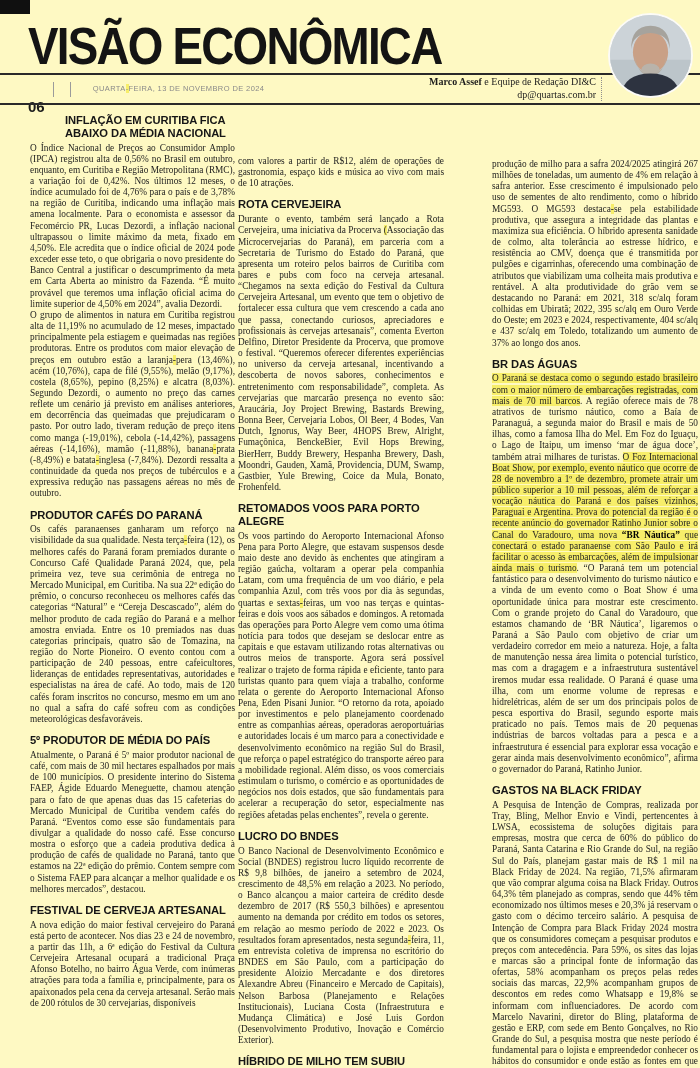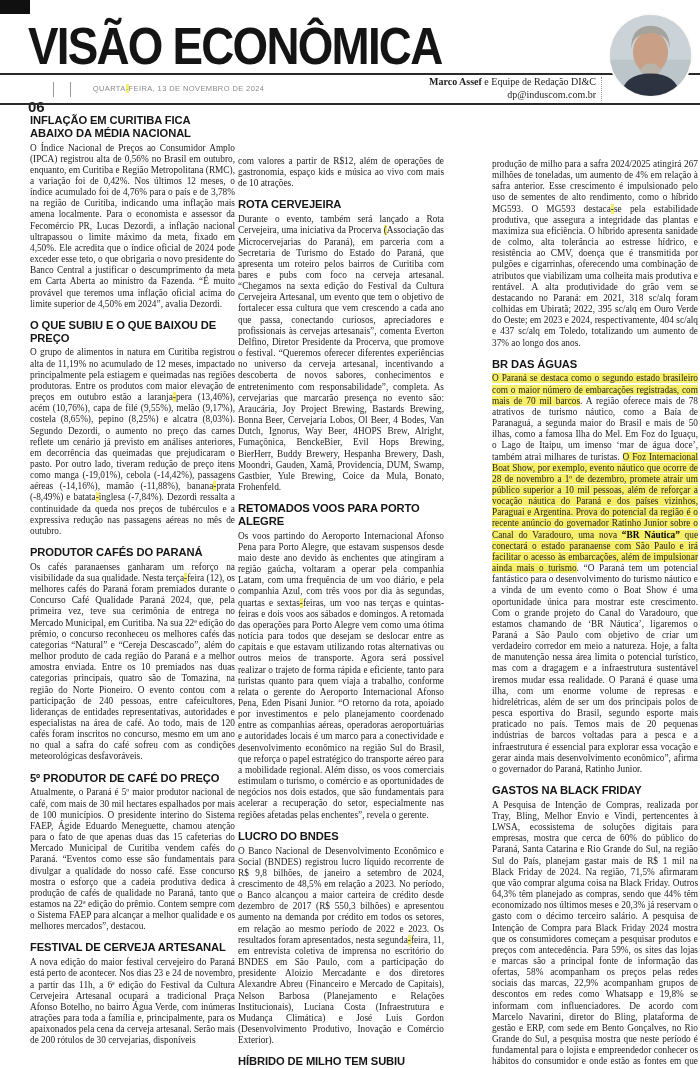--- a/index.html
+++ b/index.html
@@ -1,19 +1,19 @@
 <!DOCTYPE html>
 <html lang="pt-BR"><head>
 <meta charset="utf-8">
 <style>
   * { margin:0; padding:0; box-sizing:border-box; }
   html,body { background:#e8e8e8; }
   .page {
     position:relative; width:700px; height:1068px; margin:0 auto;
-    background:#ffffff; overflow:hidden; color:#1d1d1d;
+    background:#fef9c3; overflow:hidden; color:#1d1d1d;
   }
   .corner-block { position:absolute; left:0; top:0; width:30px; height:14px; background:#101010; }
   .masthead-title {
     position:absolute; left:28px; top:16px;
     font-family:"Liberation Sans", sans-serif; font-weight:700; font-size:52px;
     letter-spacing:-2px; color:#141414; white-space:nowrap;
     transform:scaleX(0.88); transform-origin:left top;
   }
   .rule { position:absolute; left:0; width:700px; background:#2a2a2a; height:1.5px; }
   .rule-top { top:73px; }
@@ -50,21 +50,21 @@
   .author-photo svg { display:block; width:100%; height:100%; }
   .columns { position:absolute; top:113px; left:0; right:0; bottom:0; }
   .col { position:absolute; top:0; }
   .col-1 { left:30px;  width:205px; }
   .col-2 { left:238px; width:206px;margin-top:43px; }
   .col-3 { left:492px; width:206px;margin-top:46px; }
   .headline {
     font:700 11.2px/1.14 "Liberation Sans", sans-serif;
     letter-spacing:-0.1px; color:#161616; margin:9px 0 3px;
   }
-  .col .headline:first-child { margin-top:1px; }
+  .col .headline:first-child { margin-top:1px;margin-left:35px; }
   .body-text {
     font-family:"Liberation Serif","DejaVu Serif",serif;
     font-size:9.3px; line-height:11.15px; text-align:justify;
     color:#1d1d1d; margin:0; hyphens:auto; -webkit-hyphens:auto;
   }
   .hl { background:#f7ee6a; }
   .b  { font-weight:700; color:#000; }
 </style>
 </head>
 <body>
@@ -79,21 +79,21 @@
 
   <div class="info-row">
     <span class="page-number">06</span>
     <span class="v-div"></span>
     <span class="v-div"></span>
     <span class="issue-date"><span>QUARTA</span><span class="hl">-</span><span>FEIRA, 13 DE NOVEMBRO DE 2024</span></span>
   </div>
 
   <div class="byline-block">
     <div><span class="byline-bold">Marco Assef</span><span> e Equipe de Redação DI&amp;C</span></div>
-    <div>dp@induscom.com.br</div>
+    <div>dp@quartas.com.br</div>
   </div>
 
   <div class="byline-sep"></div>
 
   <div class="author-photo">
     <svg viewBox="0 0 76 76" aria-hidden="true">
       <rect width="76" height="76" fill="#ccd3d8"></rect>
       <rect y="42" width="76" height="34" fill="#bcc5ca"></rect>
       <ellipse cx="38" cy="35" rx="16.5" ry="19.5" fill="#c9a086"></ellipse>
       <path d="M20 32 Q19 11 38 10 Q57 11 56 32 Q55 18 38 17 Q21 18 20 32 Z" fill="#a6a39d"></path>
@@ -102,25 +102,24 @@
       <path d="M10 76 Q13 55 38 55 Q63 55 66 76 Z" fill="#2d3340"></path>
     </svg>
   </div>
 
   <div class="rule rule-bottom"></div>
 
   <div class="columns">
     <div class="col col-1">
         <h2 class="headline">INFLAÇÃO EM CURITIBA FICA ABAIXO DA MÉDIA NACIONAL</h2>
         <p class="body-text"><span>O Índice Nacional de Preços ao Consumidor Amplo (IPCA) registrou alta de 0,56% no Brasil em outubro, enquanto, em Curitiba e Região Metropolitana (RMC), a variação foi de 0,42%. Nos últimos 12 meses, o índice acumulado foi de 4,76% para o país e de 3,78% na região de Curitiba, indicando uma inflação mais amena localmente. Para o economista e assessor da Fecomércio PR, Lucas Dezordi, a inflação nacional ultrapassou o limite máximo da meta, fixado em 4,50%. Ele acredita que o índice oficial de 2024 pode exceder esse teto, o que obrigaria o novo presidente do Banco Central a justificar o descumprimento da meta em Carta Aberta ao ministro da Fazenda. “É muito provável que teremos uma inflação oficial acima do limite superior de 4,50% em 2024”, avalia Dezordi.</span></p>
-        <h2 class="headline">O QUE SUBIU E O QUE BAIXOU DE PREÇO</h2>
         <p class="body-text"><span>O grupo de alimentos in natura em Curitiba registrou alta de 11,19% no acumulado de 12 meses, impactado principalmente pela estiagem e queimadas nas regiões produtoras. Entre os produtos com maior elevação de preços em outubro estão a laranja</span><span class="hl">-</span><span>pera (13,46%), acém (10,76%), capa de filé (9,55%), melão (9,17%), costela (8,65%), pepino (8,25%) e alcatra (8,03%). Segundo Dezordi, o aumento no preço das carnes reflete um cenário já previsto em análises anteriores, em decorrência das queimadas que prejudicaram o pasto. Por outro lado, tiveram redução de preço itens como manga (-19,01%), cebola (-14,42%), passagens aéreas (-14,16%), mamão (-11,88%), banana</span><span class="hl">-</span><span>prata (-8,49%) e batata</span><span class="hl">-</span><span>inglesa (-7,84%). Dezordi ressalta a continuidade da queda nos preços de tubérculos e a expressiva redução nas passagens aéreas no mês de outubro.</span></p>
         <h2 class="headline">PRODUTOR CAFÉS DO PARANÁ</h2>
         <p class="body-text"><span>Os cafés paranaenses ganharam um reforço na visibilidade da sua qualidade. Nesta terça</span><span class="hl">-</span><span>feira (12), os melhores cafés do Paraná foram premiados durante o Concurso Café Qualidade Paraná 2024, que, pela primeira vez, teve sua cerimônia de entrega no Mercado Municipal, em Curitiba. Na sua 22ª edição do prêmio, o concurso reconheceu os melhores cafés das categorias “Natural” e “Cereja Descascado”, além do melhor produto de cada região do Paraná e a melhor amostra enviada. Entre os 10 premiados nas duas categorias principais, quatro são de Tomazina, na região do Norte Pioneiro. O evento contou com a participação de 240 pessoas, entre cafeicultores, lideranças de entidades representativas, autoridades e especialistas na área de café. Ao todo, mais de 120 cafés foram inscritos no concurso, mesmo em um ano no qual a safra do café sofreu com as condições meteorológicas desfavoráveis.</span></p>
-        <h2 class="headline">5º PRODUTOR DE CAFÉ DO PREÇO</h2>
+        <h2 class="headline">5º PRODUTOR DE MÉDIA DO PAÍS</h2>
         <p class="body-text"><span>Atualmente, o Paraná é 5º maior produtor nacional de café, com mais de 30 mil hectares espalhados por mais de 100 municípios. O presidente interino do Sistema FAEP, Ágide Eduardo Meneguette, chamou atenção para o fato de que apenas duas das 15 cafeterias do Mercado Municipal de Curitiba vendem cafés do Paraná. “Eventos como esse são fundamentais para divulgar a qualidade do nosso café. Esse concurso mostra o esforço que a cadeia produtiva dedica à produção de cafés de qualidade no Paraná, tanto que estamos na 22ª edição do prêmio. Contem sempre com o Sistema FAEP para alcançar a melhor qualidade e os melhores mercados”, destacou.</span></p>
         <h2 class="headline">FESTIVAL DE CERVEJA ARTESANAL</h2>
         <p class="body-text"><span>A nova edição do maior festival cervejeiro do Paraná está perto de acontecer. Nos dias 23 e 24 de novembro, a partir das 11h, a 6ª edição do Festival da Cultura Cervejeira Artesanal ocupará a tradicional Praça Afonso Botelho, no bairro Água Verde, com inúmeras atrações para toda a família e, principalmente, para os apaixonados pela cena da cerveja artesanal. Serão mais de 200 rótulos de 30 cervejarias, disponíveis</span></p>
       </div>
     <div class="col col-2">
         <p class="body-text"><span>com valores a partir de R$12, além de operações de gastronomia, espaço kids e música ao vivo com mais de 10 atrações.</span></p>
         <h2 class="headline">ROTA CERVEJEIRA</h2>
         <p class="body-text"><span>Durante o evento, também será lançado a Rota Cervejeira, uma iniciativa da Procerva </span><span class="hl">(</span><span>Associação das Microcervejarias do Paraná), em parceria com a Secretaria de Turismo do Estado do Paraná, que apresenta um roteiro pelos bairros de Curitiba com bares e pubs com foco na cerveja artesanal. “Chegamos na sexta edição do Festival da Cultura Cervejeira Artesanal, um evento que tem o objetivo de fortalecer essa cultura que vem crescendo a cada ano que passa, conectando curiosos, apreciadores e profissionais às cervejas artesanais”, comenta Everton Delfino, Diretor Presidente da Procerva, que promove o festival. “Queremos oferecer diferentes experiências no universo da cerveja artesanal, incentivando a descoberta de novos sabores, conhecimentos e entretenimento com responsabilidade”, completa. As cervejarias que marcarão presença no evento são: Araucária, Joy Project Brewing, Bastards Brewing, Bonna Beer, Cervejaria Lobos, Ol Beer, 4 Bodes, Van Dutch, Ignorus, Way Beer, 4HOPS Brew, Alright, Fumaçônica, BenckeBier, Evil Hops Brewing, BierHerr, Buddy Brewery, Hespanha Brewery, Dash, Moondri, Gauden, Xamã, Providencia, DUM, Swamp, Gastbier, Yule Brewing, Coice da Mula, Bonato, Frohenfeld.</span></p>
         <h2 class="headline">RETOMADOS VOOS PARA PORTO ALEGRE</h2>
         <p class="body-text"><span>Os voos partindo do Aeroporto Internacional Afonso Pena para Porto Alegre, que estavam suspensos desde maio deste ano devido às enchentes que atingiram a região gaúcha, voltaram a operar pela companhia Latam, com uma frequência de um voo diário, e pela companhia Azul, com três voos por dia às segundas, quartas e sextas</span><span class="hl">-</span><span>feiras, um voo nas terças e quintas-feiras e dois voos aos sábados e domingos. A retomada das operações para Porto Alegre vem como uma ótima notícia para todos que desejam se deslocar entre as capitais e que estavam utilizando rotas alternativas ou outros meios de transporte. Agora será possível realizar o trajeto de forma rápida e eficiente, tanto para turistas quanto para quem viaja a trabalho, conforme relata o gerente do Aeroporto Internacional Afonso Pena, Eden Pisani Junior. “O retorno da rota, apoiado por investimentos e pelo planejamento coordenado entre as companhias aéreas, operadoras aeroportuárias e autoridades locais é um marco para a conectividade e desenvolvimento econômico na região Sul do Brasil, que reforça o papel estratégico do transporte aéreo para a mobilidade regional. Além disso, os voos comerciais estimulam o turismo, o comércio e as oportunidades de negócios nos dois estados, que são fundamentais para acelerar a recuperação do setor, especialmente nas regiões afetadas pelas enchentes”, revela o gerente.</span></p>

